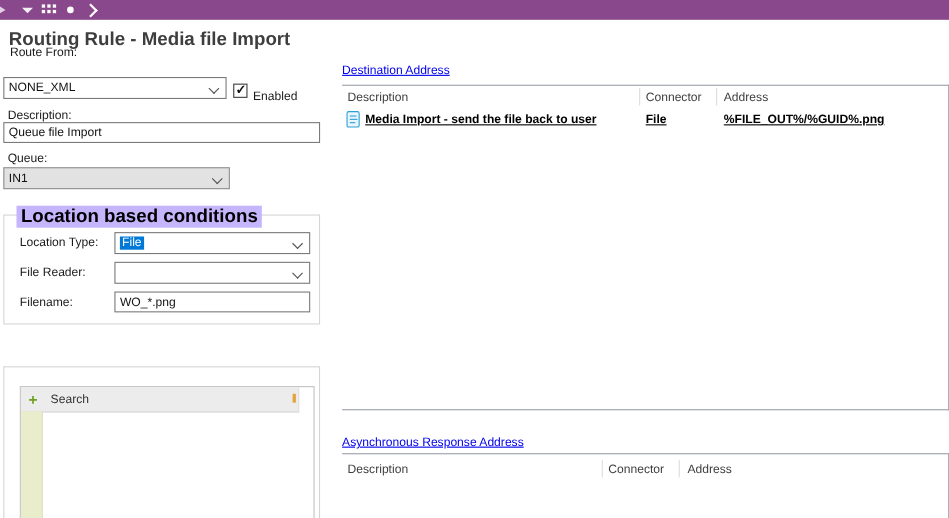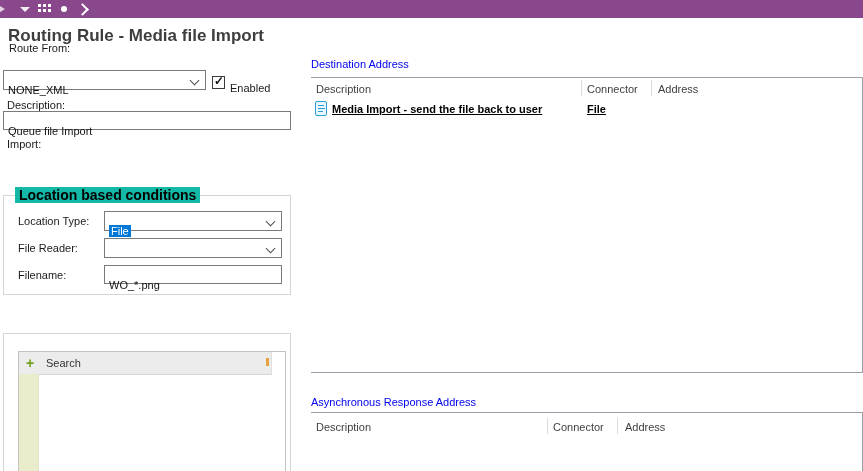--- a/index.html
+++ b/index.html
@@ -19,48 +19,48 @@
   .tb-dot{position:absolute;left:61px;top:6px;width:6px;height:6px;border-radius:50%;background:#fff;}
   .tb-chev{position:absolute;left:78px;top:5px;width:7px;height:7px;
            border-top:2px solid #fff;border-right:2px solid #fff;transform:rotate(45deg);}
 
   
   .page-title{position:absolute;left:8px;top:26px;font-size:17px;font-weight:bold;color:#3e3e3e;}
 
   
   .lbl{position:absolute;color:#1a1a1a;}
   .box{position:absolute;box-sizing:border-box;background:#fff;border:1px solid #7a7a7a;}
-  .box .val{position:absolute;left:4px;top:3px;white-space:nowrap;margin-top:10px;}
+  .box .val{position:absolute;left:4px;top:3px;white-space:nowrap;}
   .chev-down{position:absolute;right:7px;top:6px;width:6px;height:6px;
              border-right:1px solid #4f4f4f;border-bottom:1px solid #4f4f4f;transform:rotate(45deg);}
   .combo-disabled{background:#e2e2e2;border-color:#8f8f8f;}
   .sel-val{background:#0078d7;color:#fff;padding:0 2px;}
 
   .checkbox{position:absolute;left:212px;top:76px;width:13px;height:13px;box-sizing:border-box;
             border:1px solid #3c3c3c;background:#fff;}
   .checkbox .mark{position:absolute;left:1px;top:-3px;font-size:12px;font-weight:bold;color:#111;}
 
   
   .groupbox{position:absolute;box-sizing:border-box;border:1px solid #d5d5d5;background:#fff;}
-  .groupbox .gb-title{position:absolute;left:11px;top:-9px;background:#14b8a6;padding:0 4px;
-                      font-size:14px;font-weight:bold;color:#000;white-space:nowrap;}
+  .groupbox .gb-title{position:absolute;left:11px;top:-9px;background:#c4b5fd;padding:0 4px;
+                      font-size:17px;font-weight:bold;color:#000;white-space:nowrap;}
 
   
   .clist{position:absolute;left:14px;top:17px;width:268px;height:130px;box-sizing:border-box;
          border:1px solid #c2c2c2;background:#fff;}
   .clist-header{position:absolute;left:0;top:0;width:252px;height:22px;background:#ececec;
                 border-bottom:1px solid #d6d6d6;border-right:1px solid #e0e0e0;}
   .plus{position:absolute;left:7px;top:3px;font-size:14px;font-weight:bold;color:#6fa120;}
   .search-lbl{position:absolute;left:27px;top:5px;color:#333;}
   .orange-tick{position:absolute;right:2px;top:6px;width:3px;height:8px;background:#e6a23c;}
   .gutter{position:absolute;left:0;top:22px;width:19px;bottom:-10px;background:#e9edcb;
           border-right:1px solid #dfe3c4;}
 
   
-  .dlink{position:absolute;color:#0000ee;cursor:pointer;white-space:nowrap;}
+  .dlink{position:absolute;color:#0000ee;text-decoration:underline;cursor:pointer;white-space:nowrap;}
   .lview{position:absolute;box-sizing:border-box;background:#fff;
          border-top:1px solid #9aa0a8;border-right:1px solid #9aa0a8;}
   .lview.closed{border-bottom:1px solid #9aa0a8;}
   .lv-colhead{position:absolute;top:5px;color:#3f3f3f;white-space:nowrap;}
   .lv-sep{position:absolute;top:2px;width:1px;height:16px;background:#dcdcdc;}
   .lv-row-text{position:absolute;font-weight:bold;color:#000;white-space:nowrap;font-size:11px;text-decoration:underline;}
 
   .doc-icon{position:absolute;left:4px;top:23px;width:12px;height:15px;box-sizing:border-box;
             border:1px solid #2b9fd8;border-radius:2px;background:#eaf6fd;}
   .doc-icon i{position:absolute;left:2px;height:1px;background:#2b9fd8;}
@@ -98,21 +98,25 @@
   <div class="checkbox">
     <span class="mark">✓</span>
   </div>
   <div class="lbl" style="left:230px;top:82px">Enabled</div>
 
   <div class="lbl" style="left:7px;top:99px">Description:</div>
   <div class="box" style="left:3px;top:111px;width:288px;height:19px">
     <span class="val">Queue file Import</span>
   </div>
 
-  <div class="lbl" style="left:7px;top:138px">Import:</div>
+  <div class="lbl" style="left:7px;top:138px">Queue:</div>
+  <div class="box combo-disabled" style="left:3px;top:152px;width:206px;height:20px">
+    <span class="val">IN1</span>
+    <span class="chev-down"></span>
+  </div>
 
   <div class="groupbox" style="left:3px;top:195px;width:288px;height:100px">
     <span class="gb-title">Location based conditions</span>
 
     <div class="lbl" style="left:14px;top:19px">Location Type:</div>
     <div class="box" style="left:100px;top:15px;width:178px;height:20px">
       <span class="val"><span class="sel-val">File</span></span>
       <span class="chev-down"></span>
     </div>
 
@@ -149,20 +153,21 @@
     <span class="lv-sep" style="left:340px"></span>
     <span class="lv-colhead" style="left:347px">Address</span>
 
     <span class="doc-icon">
       <i class="l1"></i>
         <i class="l2"></i>
         <i class="l3"></i>
     </span>
     <span class="lv-row-text" style="left:21px;top:25px">Media Import - send the file back to user</span>
     <span class="lv-row-text" style="left:276px;top:25px">File</span>
+    <span class="lv-row-text" style="left:347px;top:25px">%FILE_OUT%/%GUID%.png</span>
   </div>
 
   <a class="dlink" style="left:311px;top:396px">Asynchronous Response Address</a>
 
   <div class="lview" style="left:311px;top:412px;width:552px;height:70px">
     <span class="lv-colhead" style="left:5px;top:8px">Description</span>
     <span class="lv-sep" style="left:236px;top:5px"></span>
     <span class="lv-colhead" style="left:242px;top:8px">Connector</span>
     <span class="lv-sep" style="left:306px;top:5px"></span>
     <span class="lv-colhead" style="left:314px;top:8px">Address</span>

